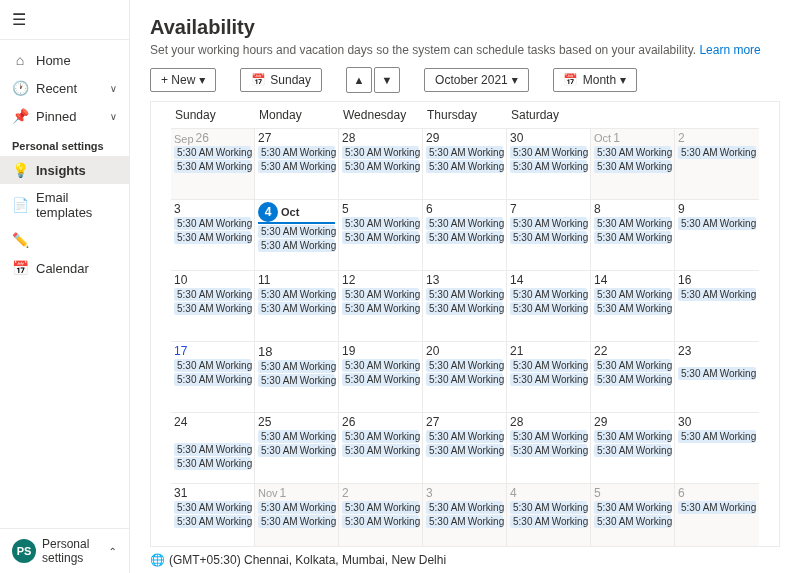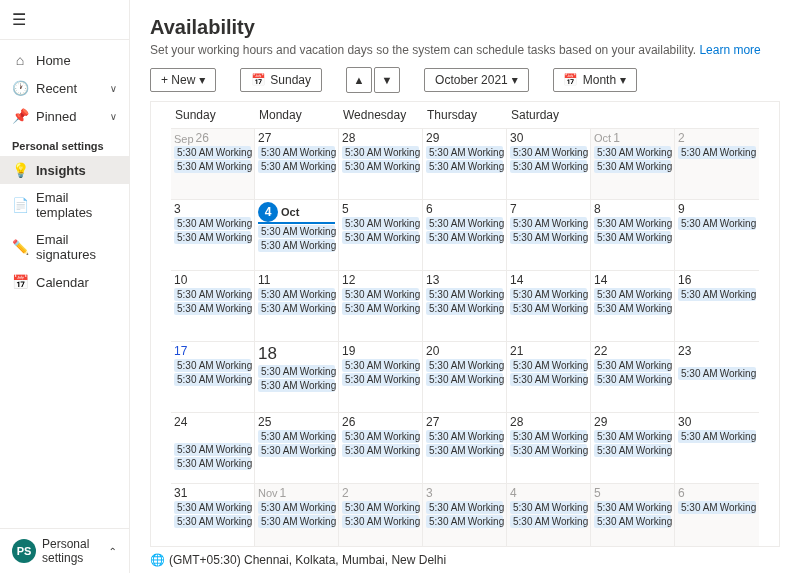--- a/index.html
+++ b/index.html
@@ -180,21 +180,20 @@
     </div>
     <div class="nav-item">
       <div class="nav-item-left">
         <span class="nav-icon">📄</span>
         <span>Email templates</span>
       </div>
     </div>
     <div class="nav-item">
       <div class="nav-item-left">
         <span class="nav-icon">✏️</span>
-        <span>Email signatures</span>
       </div>
     </div>
     <div class="nav-item">
       <div class="nav-item-left">
         <span class="nav-icon">📅</span>
         <span>Calendar</span>
       </div>
     </div>
   </div>
   <div class="sidebar-footer">
@@ -542,21 +541,21 @@
               <span class="label">Working</span>
               <div class="bar-fill"></div>
             </div>
             <div class="working-bar">
               <span class="time">5:30 AM</span>
               <span class="label">Working</span>
             </div>
           </div>
           <div class="cal-cell">
             <div style="display: flex; align-items: center; margin-bottom: 1px;">
-              <div style="font-size: 17px; color: rgb(50, 49, 48); min-width: 20px;">18</div>
+              <div style="font-size: 13px; color: rgb(50, 49, 48); min-width: 20px;">18</div>
             </div>
             <div class="working-bar">
               <span class="time">5:30 AM</span>
               <span class="label">Working</span>
               <div class="bar-fill"></div>
             </div>
             <div class="working-bar">
               <span class="time">5:30 AM</span>
               <span class="label">Working</span>
             </div>

